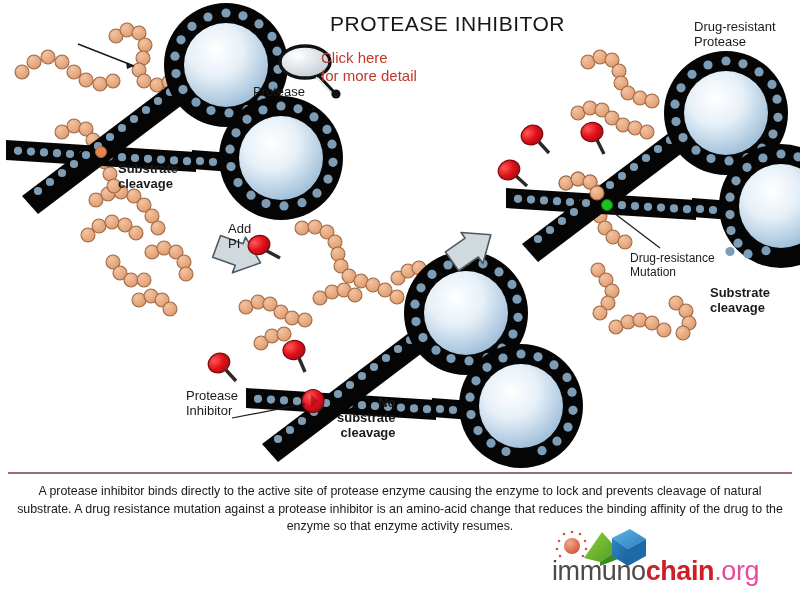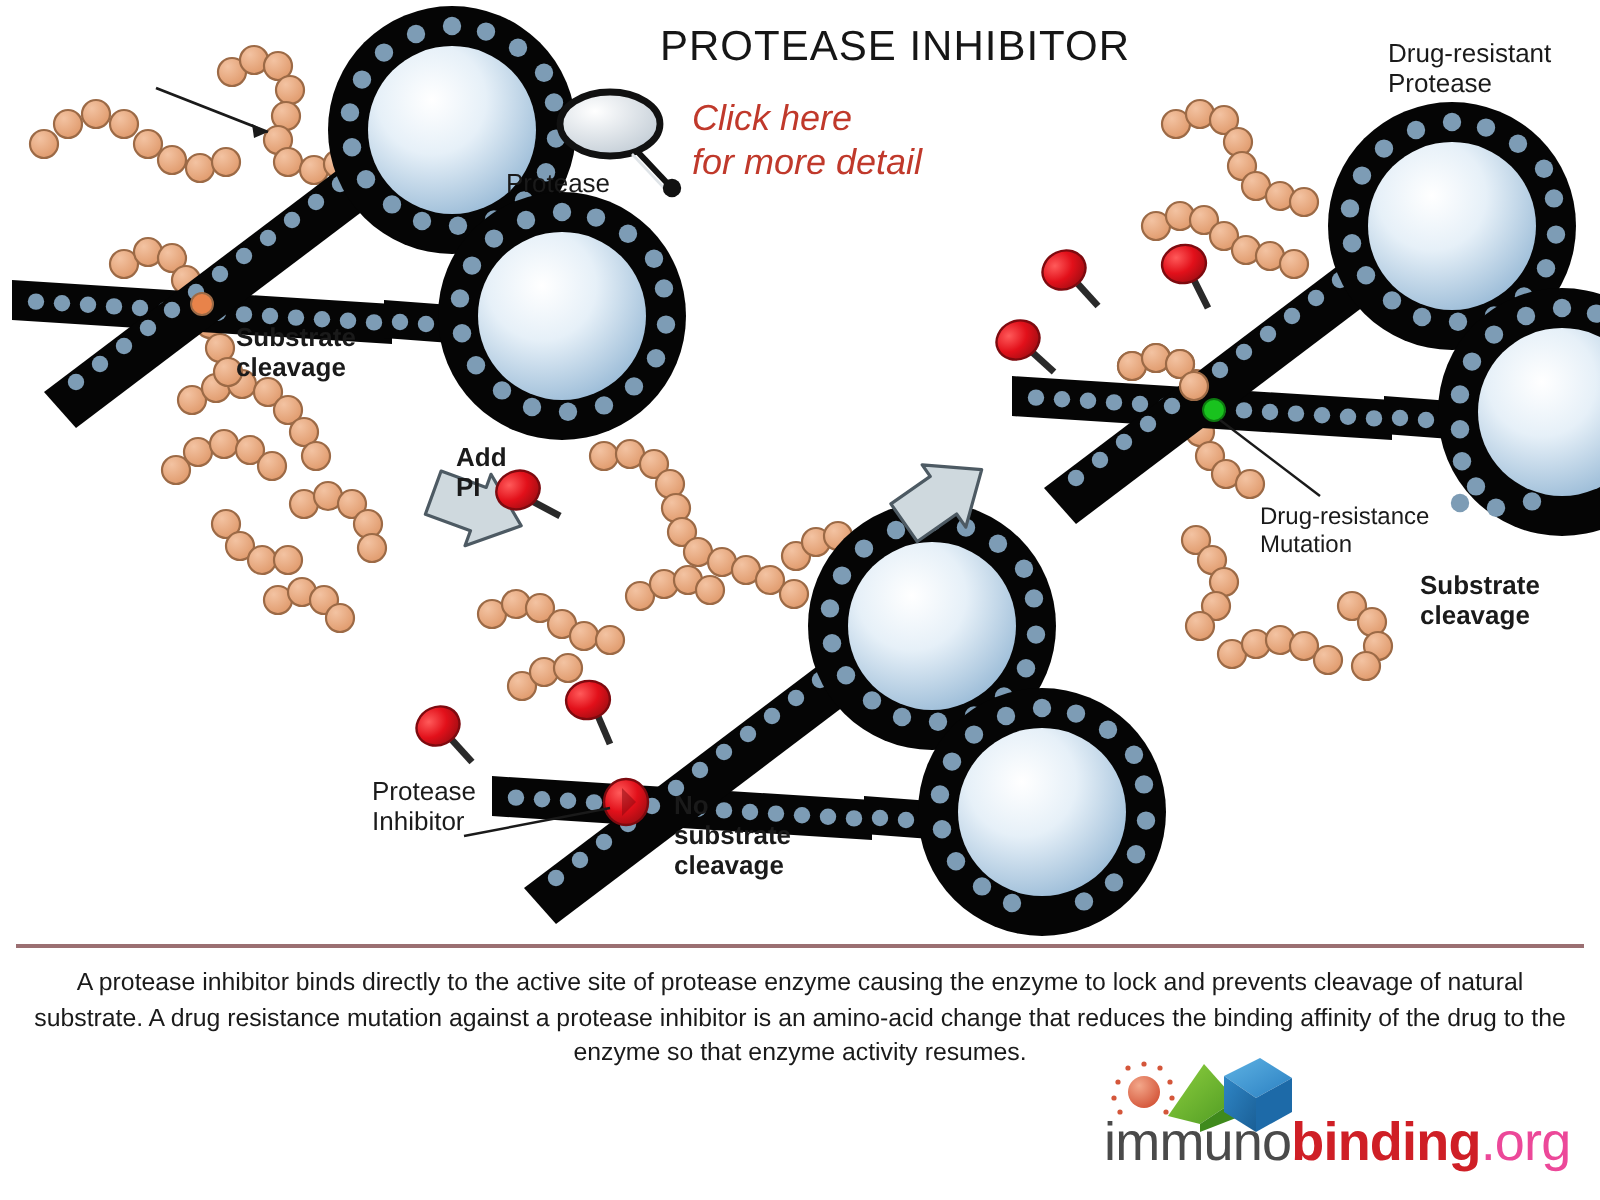--- a/index.html
+++ b/index.html
@@ -32,33 +32,32 @@
     white-space: pre;
   }
   #title {
     left: 330px;
     top: 12px;
     font-size: 21px;
     letter-spacing: 0.5px;
     color: #161616;
   }
   #click-here {
-    left: 346px;
+    left: 321px;
     top: 49px;
-    font-size: 18px;
+    font-size: 15px;
     color: #c0392b;
     line-height: 1.22;
-    font-style: italic;
   }
   #lbl-polypeptide { left: 22px;  top: 22px;  font-size: 13px; }
   #lbl-protease    { left: 253px; top: 85px;  font-size: 13px; }
   #lbl-subcleav-1  { left: 118px; top: 162px; font-size: 13px; font-weight: bold; }
-  #lbl-addpi       { left: 228px; top: 222px; font-size: 13px; font-weight: bold; }
+  #lbl-addpi       { left: 228px; top: 222px; font-size: 13px; }
   #lbl-pi          { left: 186px; top: 389px; font-size: 13px; }
-  #lbl-nosubcleav  { left: 337px; top: 396px; font-size: 13px; font-weight: bold; }
+  #lbl-nosubcleav  { left: 337px; top: 396px; font-size: 13px; font-weight: bold; text-align: right; }
   #lbl-drugres-prot{ left: 677px; top: 20px;  font-size: 13px; margin-left: 17px; }
   #lbl-drmut       { left: 630px; top: 252px; font-size: 12px; }
   #lbl-subcleav-2  { left: 710px; top: 286px; font-size: 13px; font-weight: bold; }
 
   #divider {
     position: absolute;
     left: 8px;
     top: 472px;
     width: 784px;
     height: 2px;
@@ -694,16 +693,16 @@
         <polygon points="32,30 50,4 66,22 48,34" fill="url(#greenA)"></polygon>
         <polygon points="48,34 66,22 66,31 48,38" fill="#3f8a1c"></polygon>
       </g>
 
       <g>
         <polygon points="60,10 78,1 94,11 76,21" fill="url(#cubeBlueTop)"></polygon>
         <polygon points="60,10 76,21 76,38 60,28" fill="url(#cubeBlueSide)"></polygon>
         <polygon points="76,21 94,11 94,28 76,38" fill="#1d6aa8"></polygon>
       </g>
     </svg>
-    <div id="logo-wordmark"><span class="lw-immuno">immuno</span><span class="lw-paedia">binding</span><span class="lw-org">.org</span></div>
+    <div id="logo-wordmark"><span class="lw-immuno">immuno</span><span class="lw-paedia">chain</span><span class="lw-org">.org</span></div>
   </div>
 
 </div>
 
 </body></html>

